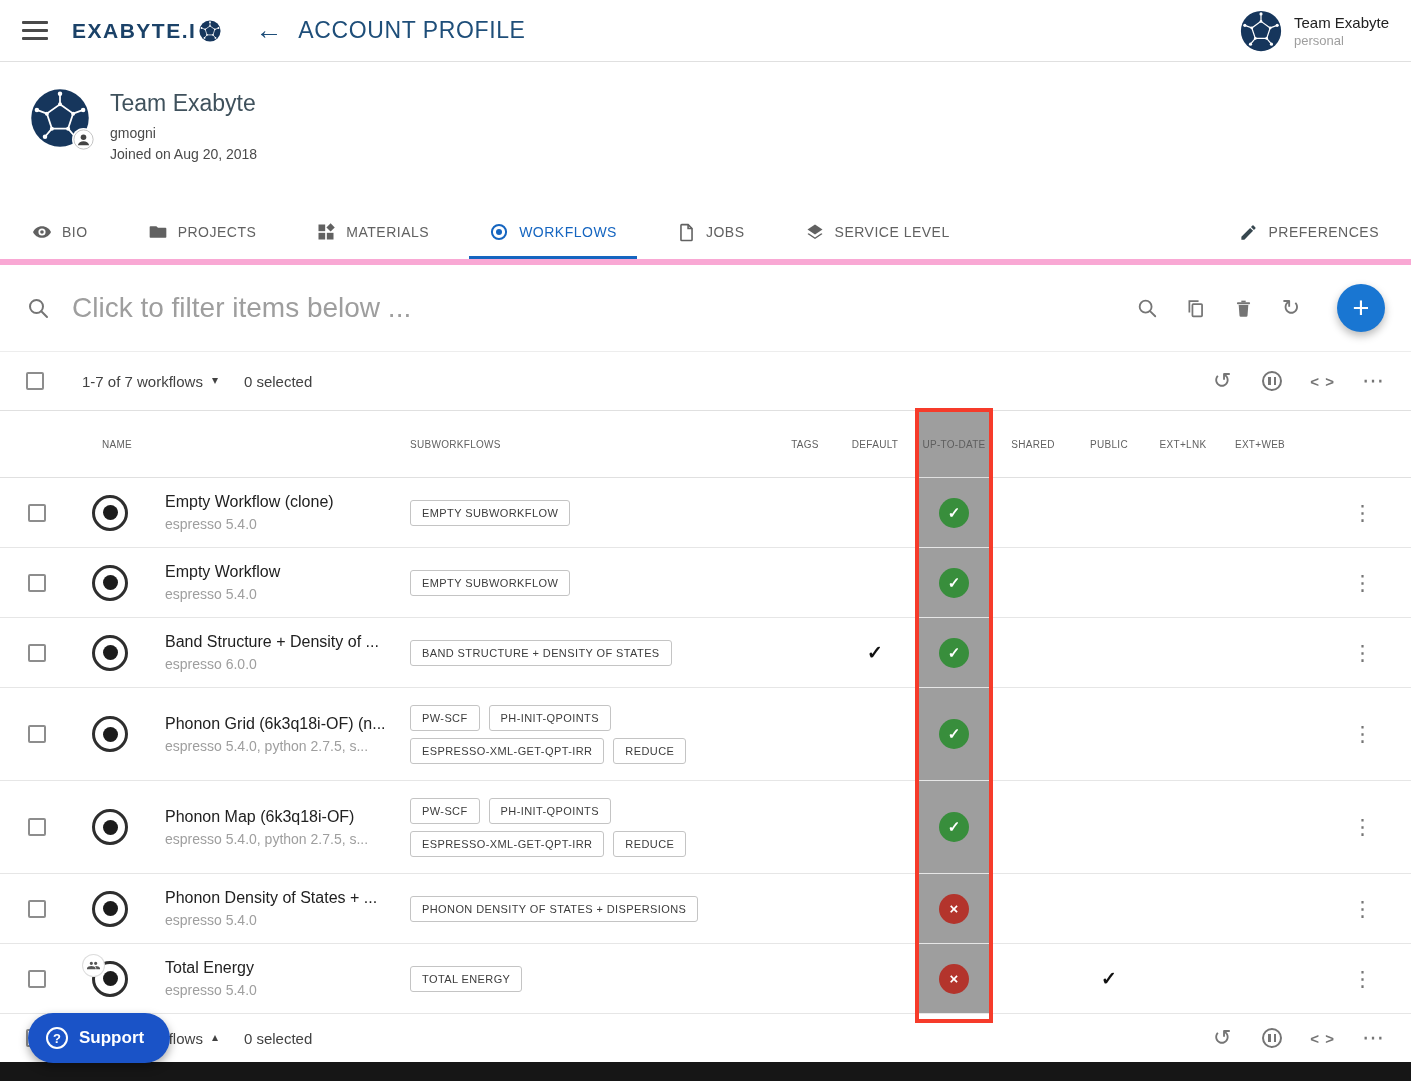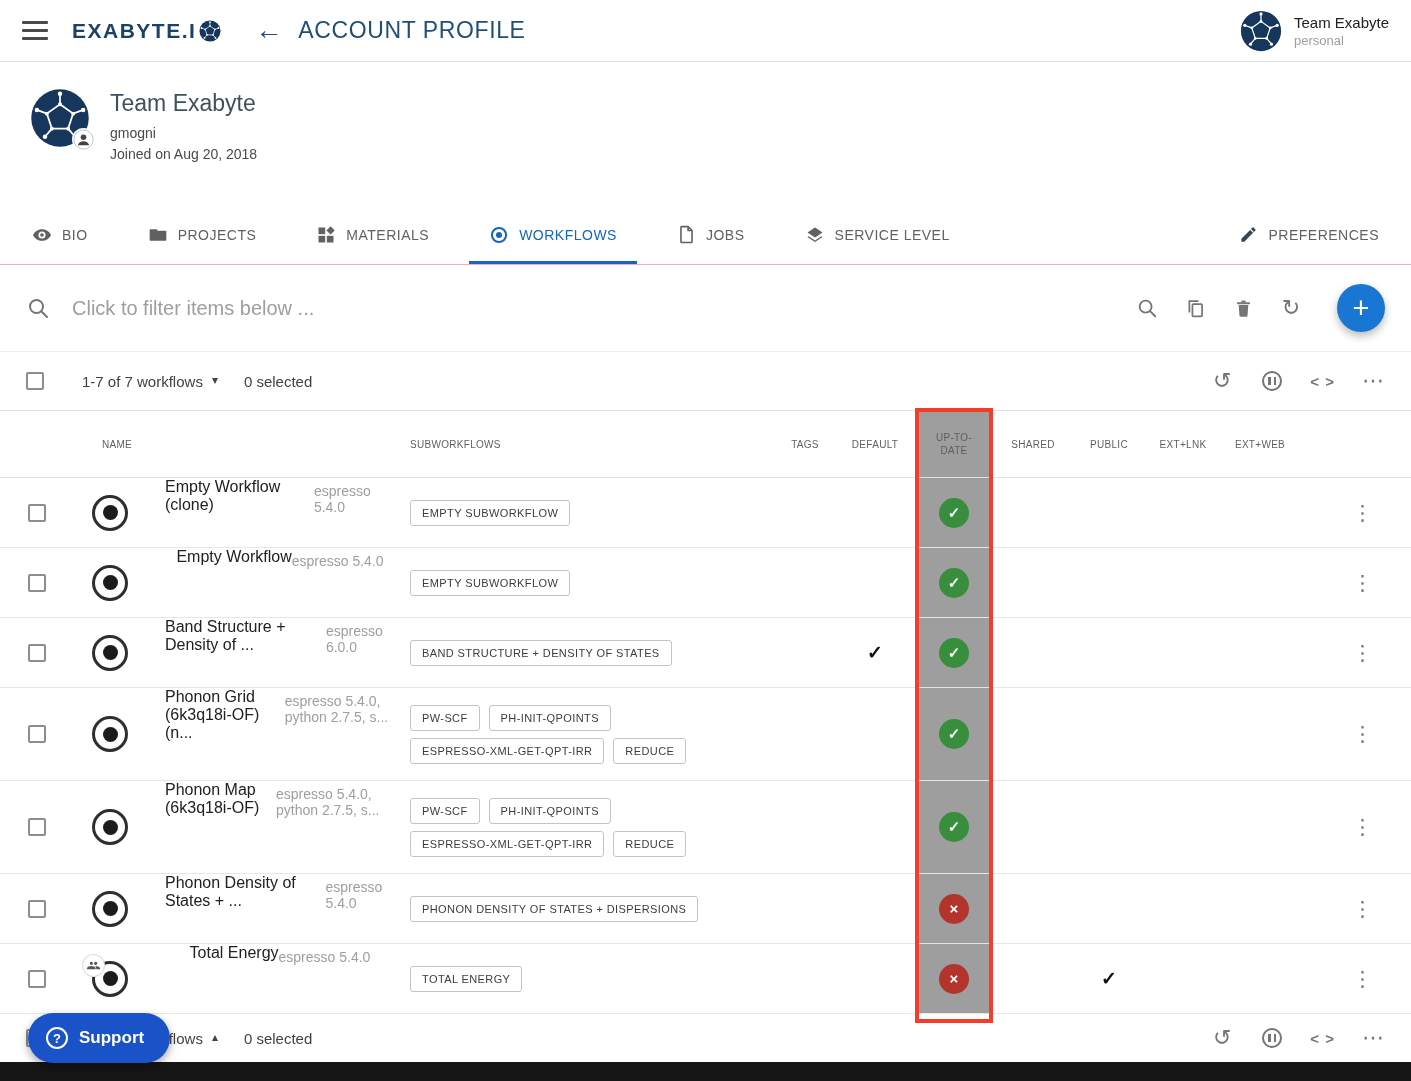--- a/index.html
+++ b/index.html
@@ -21,30 +21,30 @@
 
 .profile{display:flex;align-items:flex-start;padding:26px 0 0 30px;height:143px}
 .profile-avatar{position:relative;width:60px;height:60px;flex:none}
 .avatar-badge{position:absolute;right:-5px;bottom:-3px;width:23px;height:23px;border-radius:50%;background:#fff;display:flex;align-items:center;justify-content:center}
 .profile-info{margin-left:20px;padding-top:2px}
 .profile-name{font-size:23px;color:#3f515c;font-weight:normal}
 .profile-username{font-size:14px;color:#4a4a4a;margin-top:8px}
 .profile-joined{font-size:14px;color:#4a4a4a;margin-top:5px}
 
 
-.tabs{display:flex;align-items:stretch;height:60px;padding:0 26px;border-bottom:1px solid #f9a8d4}
+.tabs{display:flex;align-items:stretch;height:60px;padding:0 26px;border-bottom:6px solid #f9a8d4}
 .tab{position:relative;display:flex;align-items:center;gap:10px;margin-right:48px;font-size:14px;letter-spacing:.5px;color:#616161;cursor:pointer;padding:0 6px;white-space:nowrap}
 .tab.active{color:#1565c0}
 .tab.active::after{content:"";position:absolute;left:-14px;right:-14px;bottom:0;height:3px;background:#1565c0}
 .tab-prefs{margin-left:auto;margin-right:0}
 
 
 .filterbar{display:flex;align-items:center;height:86px;padding:0 26px}
 .filter-search-icon{margin-right:22px;display:flex}
-.filter-input{flex:1;border:none;outline:none;font-size:20px;color:#a21caf;font-family:inherit;background:transparent}
+.filter-input{flex:1;border:none;outline:none;font-size:28px;color:#a21caf;font-family:inherit;background:transparent}
 .filter-input::placeholder{color:#9e9e9e}
 .filter-actions{display:flex;align-items:center;gap:24px;margin-left:20px}
 .fab{width:48px;height:48px;border-radius:50%;background:#1976d2;color:#fff;display:flex;align-items:center;justify-content:center;font-size:29px;box-shadow:0 4px 9px rgba(0,0,0,.28);cursor:pointer;margin-left:10px;flex:none}
 .iconbtn{color:#757575;cursor:pointer;display:flex;align-items:center;justify-content:center;min-width:24px;height:24px;font-size:22px;line-height:1}
 
 
 .list-toolbar{display:flex;align-items:center;height:60px;padding:0 26px;font-size:15px;color:#424242;background:#fff}
 .list-toolbar.top{border-top:1px solid #ededed;border-bottom:1px solid #e0e0e0}
 .list-toolbar.bottom{height:48px}
 .checkbox{width:18px;height:18px;border:2px solid #8d8d8d;border-radius:2px;background:#fff;display:inline-block;cursor:pointer;flex:none}
@@ -57,32 +57,32 @@
 .code-icon{font-size:15px;font-weight:bold;letter-spacing:1px}
 
 
 .table{position:relative;background:#fff}
 .thead{display:flex;align-items:center;height:67px;border-bottom:1px solid #e0e0e0;font-size:10px;color:#616161;letter-spacing:.3px}
 .trow{display:flex;align-items:center;height:70px;border-bottom:1px solid #e6e6e6}
 .trow.tall{height:93px}
 .c{flex:none;height:100%;display:flex;align-items:center;justify-content:center}
 .c-check{width:70px;justify-content:flex-start;padding-left:28px}
 .c-icon{width:80px}
-.c-name{width:245px;flex-direction:row;align-items:flex-start;justify-content:center;padding-left:15px}
+.c-name{width:245px;flex-direction:column;align-items:flex-start;justify-content:center;padding-left:15px}
 .c-sub{width:380px;justify-content:flex-start;padding-left:15px}
 .c-tags{width:60px}
 .c-default{width:80px}
 .c-uptodate{width:78px;background:#9e9e9e}
 .c-shared{width:80px}
 .c-public{width:72px}
 .c-extlnk{width:76px}
 .c-extweb{width:78px}
 .c-actions{flex:1 1 auto;justify-content:flex-end;padding-right:38px}
 .h-name{width:325px;justify-content:flex-start;padding-left:32px}
-.h-uptodate{flex-direction:column;justify-content:center;line-height:1.3;color:#5e5e5e;text-align:center}
+.h-uptodate{justify-content:center;line-height:1.3;color:#5e5e5e;text-align:center}
 
 .wficon{position:relative;width:36px;height:36px;border:3px solid #2e2e2e;border-radius:50%;display:flex;align-items:center;justify-content:center;flex:none}
 .wficon .dot{width:15px;height:15px;border-radius:50%;background:#1c1c1c}
 .people-badge{display:none;position:absolute;top:-9px;left:-12px;width:21px;height:21px;border-radius:50%;background:#fff;box-shadow:0 0 0 1px #ddd;align-items:center;justify-content:center}
 .trow.shared .people-badge{display:flex}
 .wfname{font-size:16px;color:#212121;cursor:pointer}
 .wfsub{font-size:14px;color:#9e9e9e;margin-top:5px}
 .chips{display:flex;flex-direction:column}
 .chip-line{display:flex;margin:3.5px 0}
 .chip{border:1px solid #c4c4c4;border-radius:3px;background:#fff;color:#3c3c3c;font-size:11px;letter-spacing:.4px;padding:6px 11px;margin-right:9px;white-space:nowrap}

